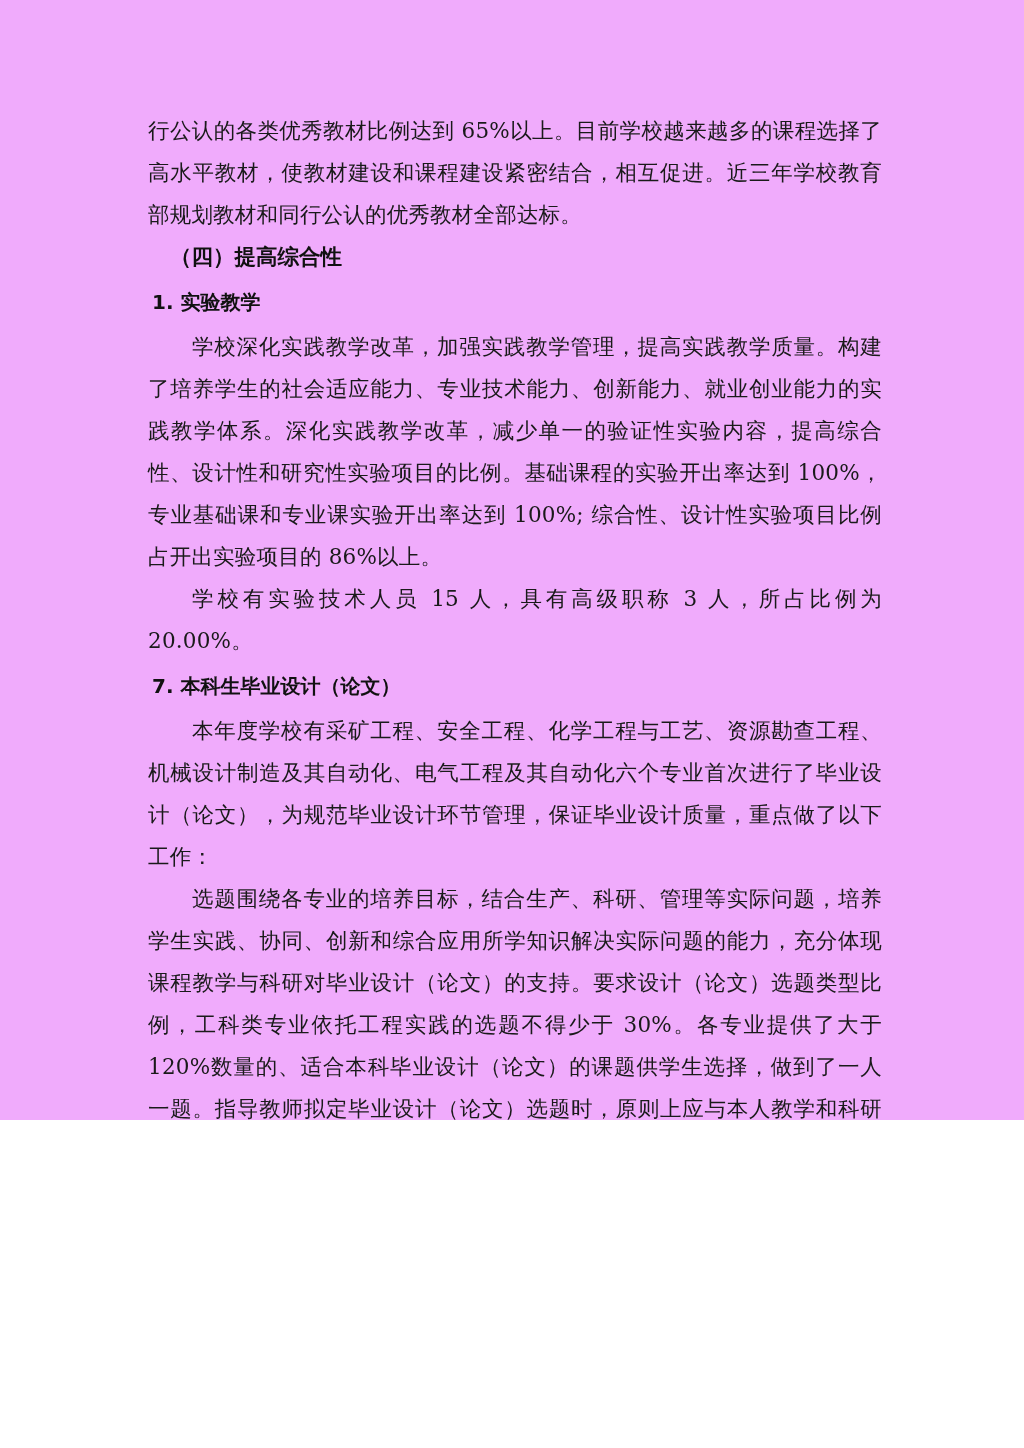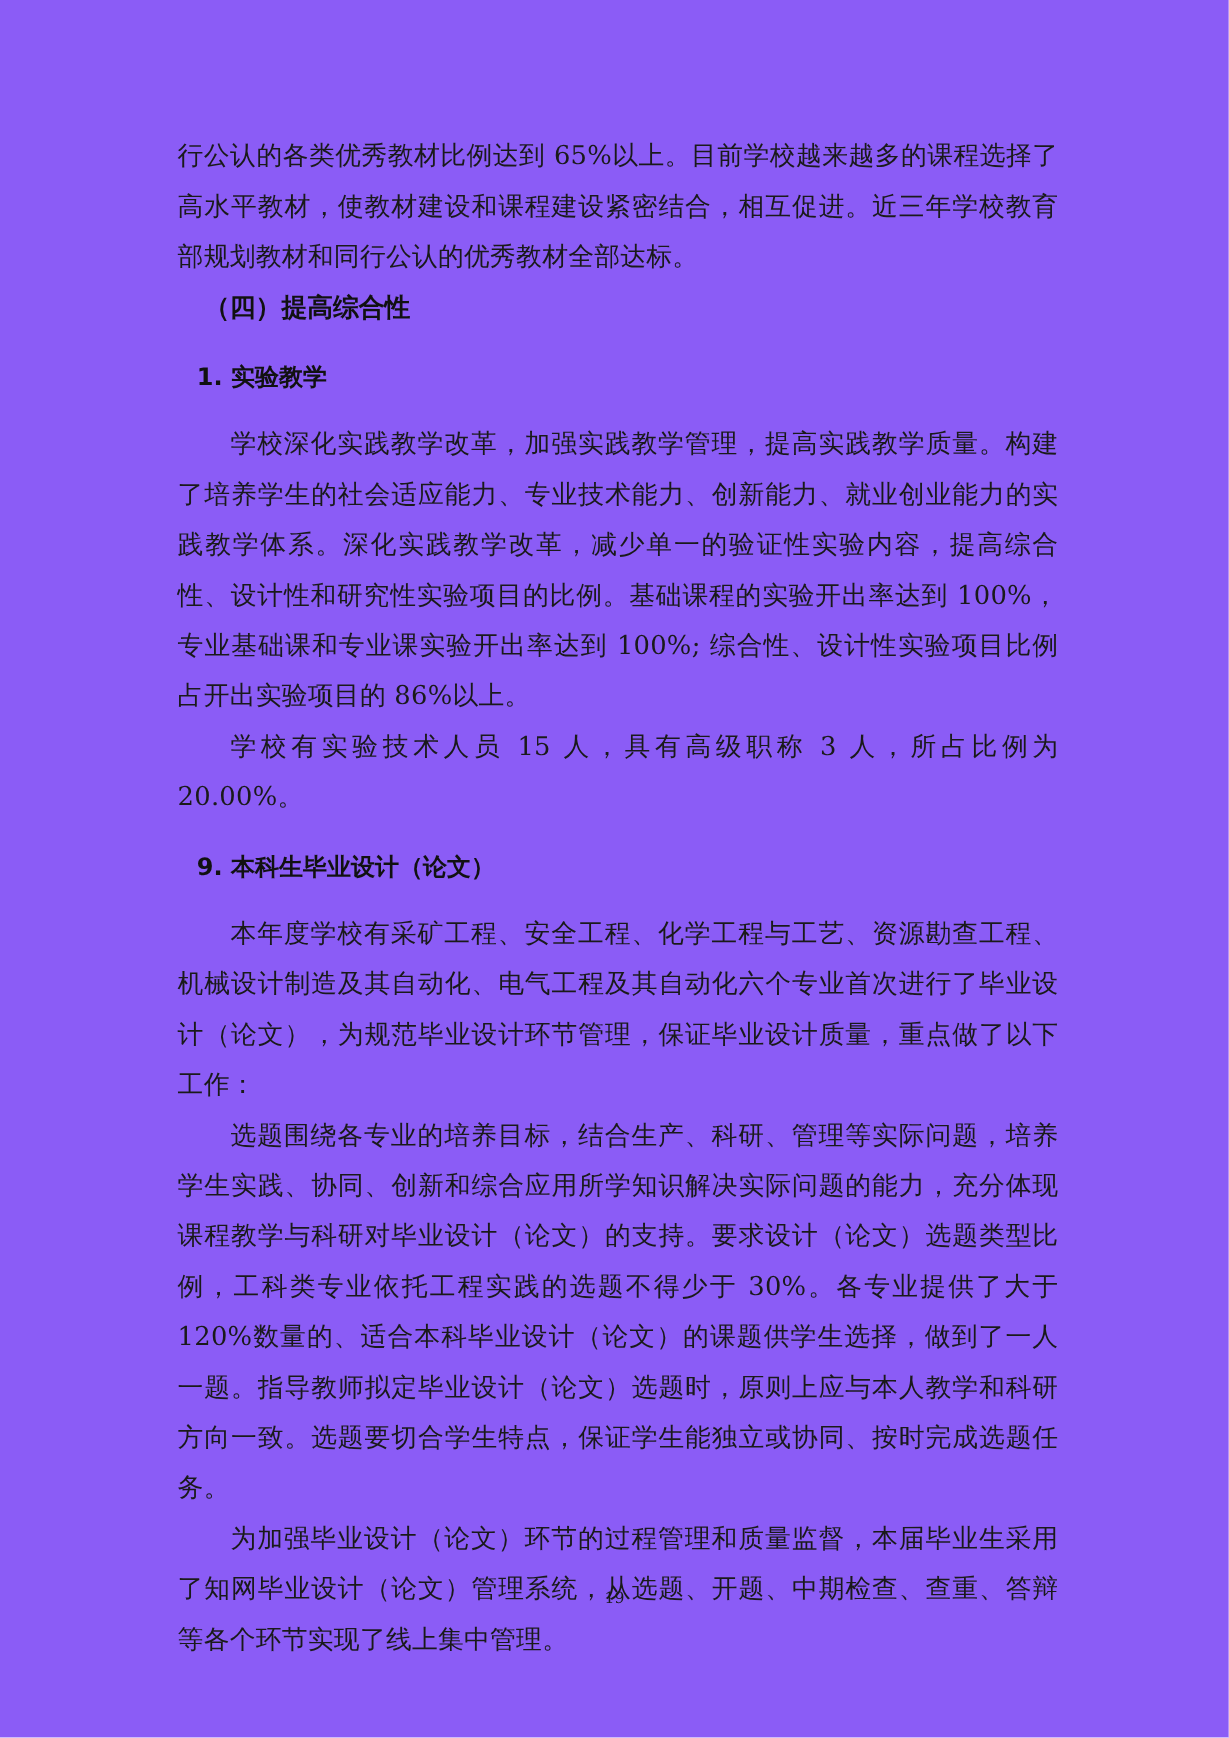--- a/index.html
+++ b/index.html
@@ -3,22 +3,22 @@
 <meta charset="utf-8">
 <style>
   html, body {
     margin: 0;
     padding: 0;
     background: #ffffff;
   }
   .page {
     position: relative;
     width: 1024px;
-    height: 1448px;
-    background: #8b5cf6;
+    height: 1120px;
+    background: #f0abfc;
     box-sizing: border-box;
     overflow: hidden;
   }
   .content {
     position: absolute;
     left: 148px;
     top: 110px;
     width: 734px;
   }
   .para {
@@ -42,21 +42,21 @@
     color: #111111;
     margin: 0;
     text-indent: 22px;
   }
   .heading-num {
     font-family: "DejaVu Sans", "Liberation Sans", sans-serif;
     font-size: 20px;
     line-height: 40px;
     font-weight: bold;
     color: #111111;
-    margin: 16px;
+    margin: 4px;
     text-indent: 0;
   }
   .pagenum {
     position: absolute;
     left: 0;
     right: 0;
     top: 1325px;
     text-align: center;
     font-family: "DejaVu Serif", "Liberation Serif", serif;
     font-size: 13px;
@@ -72,21 +72,21 @@
 
     <p class="para">行公认的各类优秀教材比例达到 65%以上。目前学校越来越多的课程选择了高水平教材，使教材建设和课程建设紧密结合，相互促进。近三年学校教育部规划教材和同行公认的优秀教材全部达标。</p>
 
     <h2 class="heading-sub">（四）提高综合性</h2>
 
     <h3 class="heading-num">1. 实验教学</h3>
 
     <p class="para indent2">学校深化实践教学改革，加强实践教学管理，提高实践教学质量。构建了培养学生的社会适应能力、专业技术能力、创新能力、就业创业能力的实践教学体系。深化实践教学改革，减少单一的验证性实验内容，提高综合性、设计性和研究性实验项目的比例。基础课程的实验开出率达到 100%，专业基础课和专业课实验开出率达到 100%; 综合性、设计性实验项目比例占开出实验项目的 86%以上。</p>
     <p class="para indent2">学校有实验技术人员 15 人，具有高级职称 3 人，所占比例为 20.00%。</p>
 
-    <h3 class="heading-num">9. 本科生毕业设计（论文）</h3>
+    <h3 class="heading-num">7. 本科生毕业设计（论文）</h3>
 
     <p class="para indent2">本年度学校有采矿工程、安全工程、化学工程与工艺、资源勘查工程、机械设计制造及其自动化、电气工程及其自动化六个专业首次进行了毕业设计（论文），为规范毕业设计环节管理，保证毕业设计质量，重点做了以下工作：</p>
     <p class="para indent2">选题围绕各专业的培养目标，结合生产、科研、管理等实际问题，培养学生实践、协同、创新和综合应用所学知识解决实际问题的能力，充分体现课程教学与科研对毕业设计（论文）的支持。要求设计（论文）选题类型比例，工科类专业依托工程实践的选题不得少于 30%。各专业提供了大于 120%数量的、适合本科毕业设计（论文）的课题供学生选择，做到了一人一题。指导教师拟定毕业设计（论文）选题时，原则上应与本人教学和科研方向一致。选题要切合学生特点，保证学生能独立或协同、按时完成选题任务。</p>
     <p class="para indent2">为加强毕业设计（论文）环节的过程管理和质量监督，本届毕业生采用了知网毕业设计（论文）管理系统，从选题、开题、中期检查、查重、答辩等各个环节实现了线上集中管理。</p>
 
   </div>
 
   <div class="pagenum">19</div>
 
 </div>

